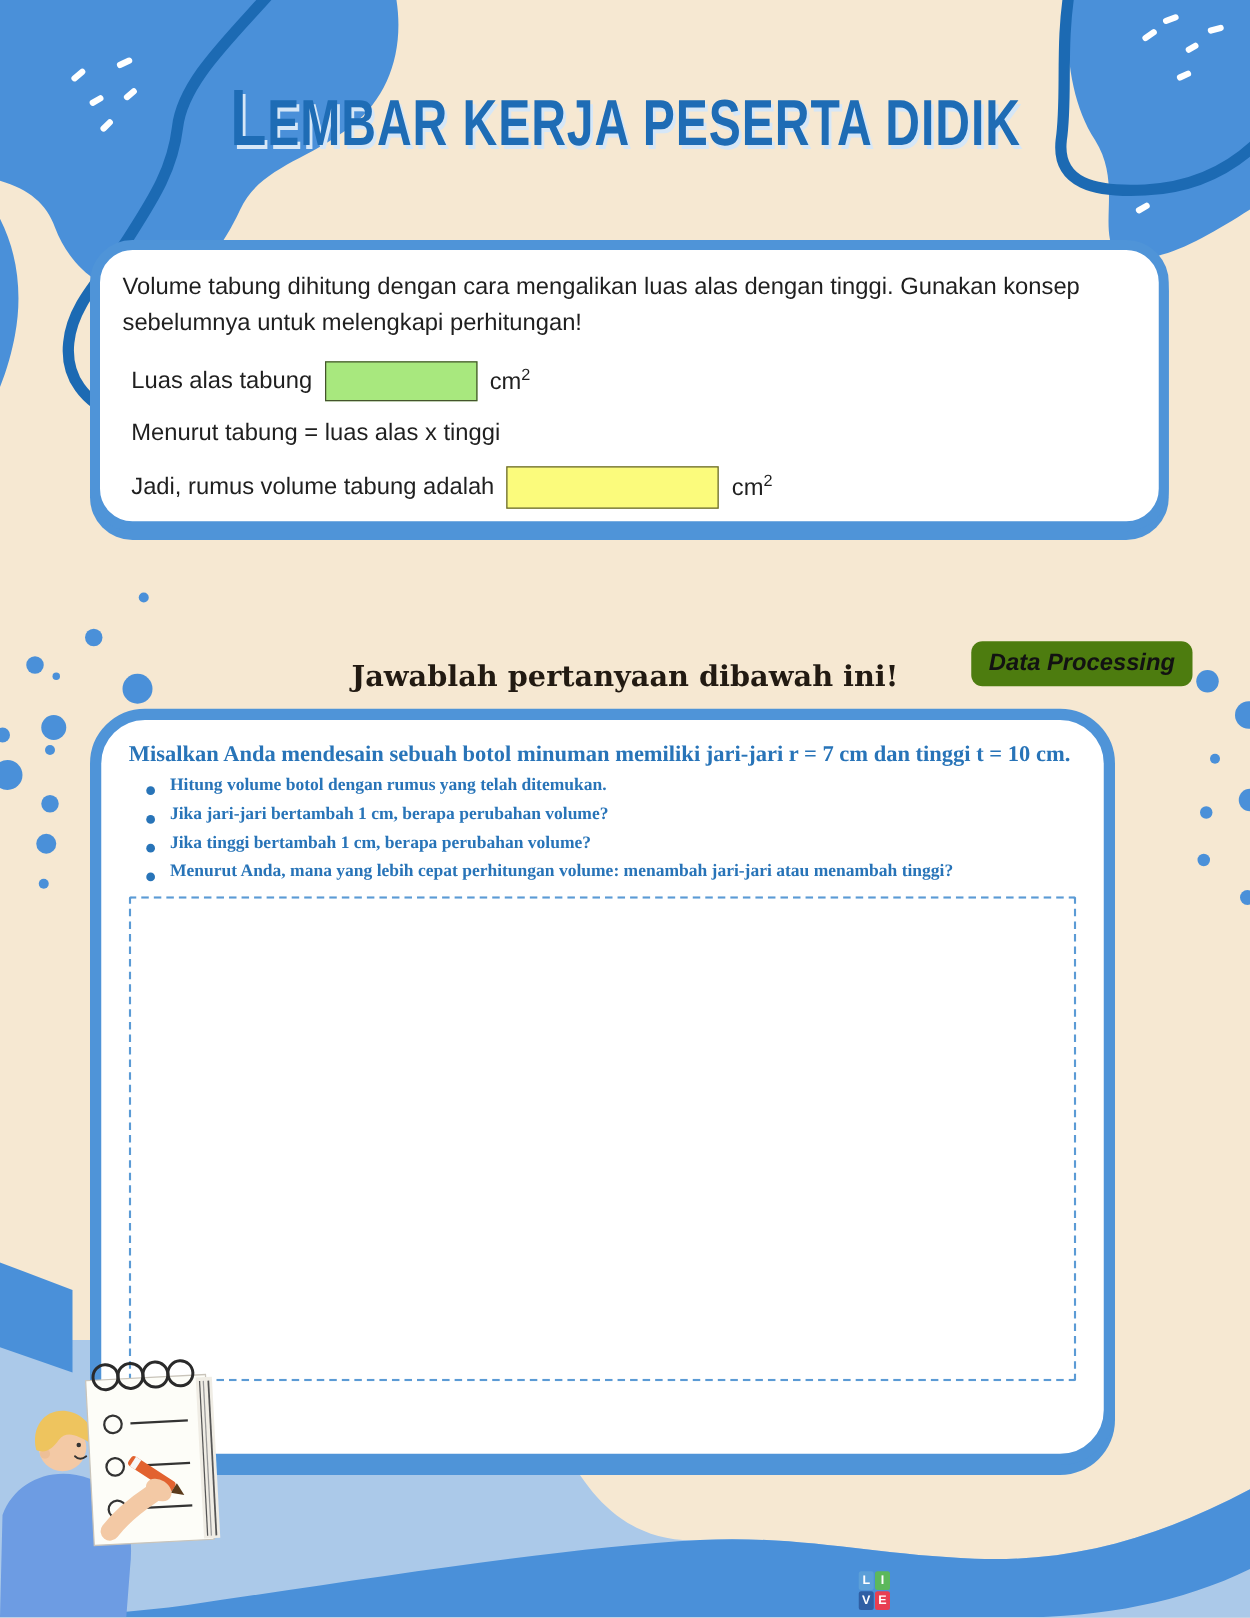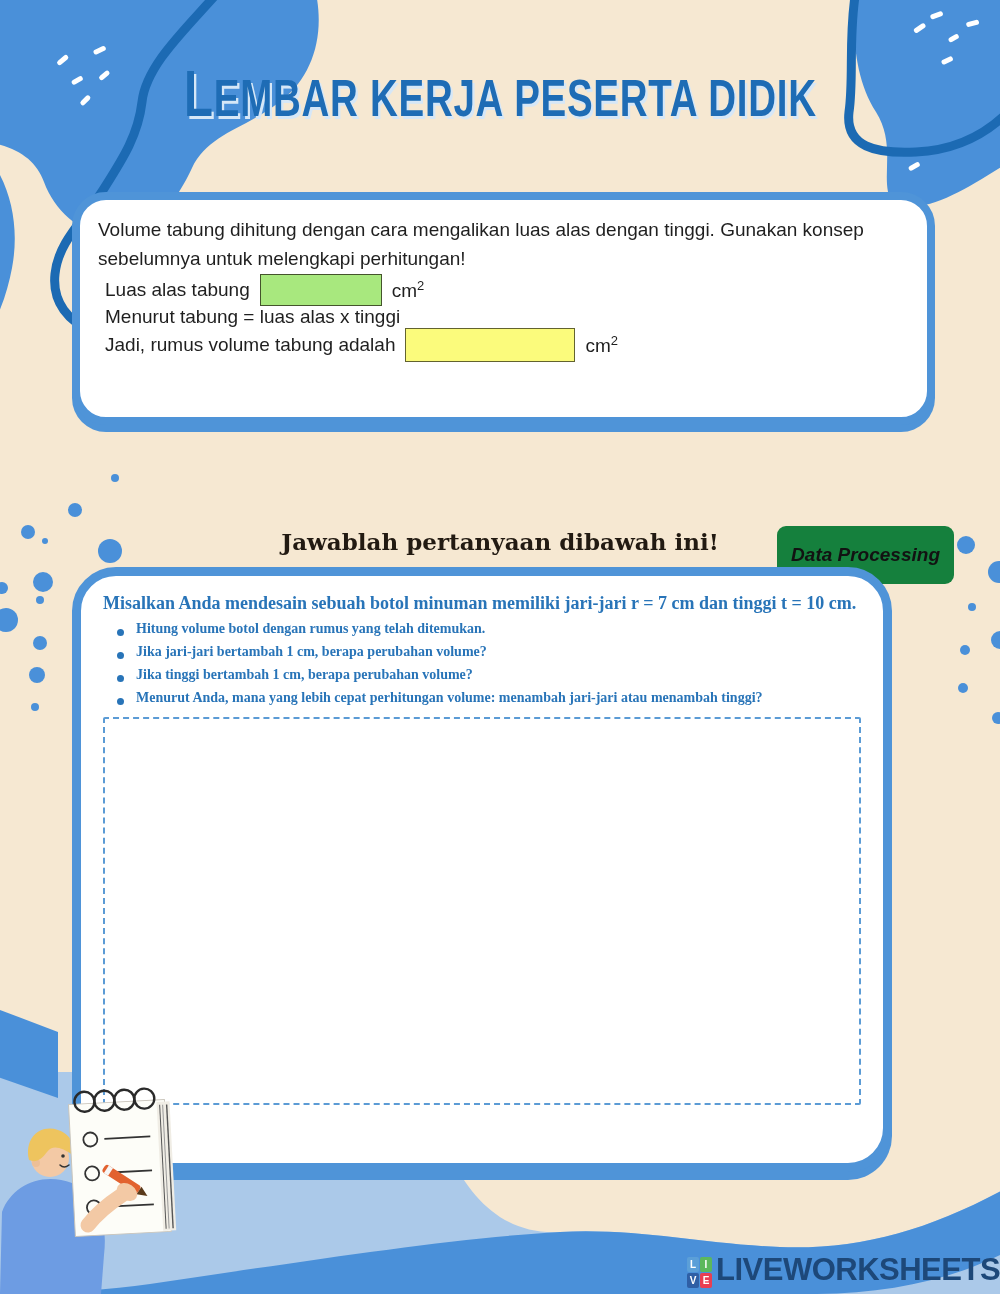--- a/index.html
+++ b/index.html
@@ -23,39 +23,39 @@
   
   .panel{
     position:absolute;background:#ffffff;border:8px solid #4f94d8;border-radius:34px;
     box-shadow:0 7px 0 #4f94d8;box-sizing:border-box;z-index:1;
   }
   #instruction-box{left:72px;top:192px;width:863px;height:233px;padding:15px 18px 0;}
   #question-box{left:72px;top:567px;width:820px;height:605px;border-width:9px;
     border-radius:44px;box-shadow:0 8px 0 #4f94d8;padding:14px 22px 0;}
 
   .body-text{font-size:19px;color:#1f1f1f;line-height:1.55;margin:0;}
-  .fill-row{display:flex;align-items:center;padding-left:7px;font-size:19px;color:#1f1f1f;}
+  .fill-row{display:flex;align-items:center;margin-top:15px;padding-left:7px;font-size:19px;color:#1f1f1f;}
   .inline-input{
     box-sizing:border-box;height:32px;width:122px;margin-left:10px;
     border:1.6px solid #44542c;background:#a8e87e;font-size:18px;padding:2px 8px;
     font-family:"Liberation Sans",sans-serif;
   }
   .inline-input.yellow{width:170px;height:34px;background:#fbfb7c;border-color:#63632f;}
   .unit{margin-left:10px;}
   .unit sup{font-size:13px;}
 
   
   .section-heading{
     position:absolute;top:528px;left:50%;transform:translateX(-50%);z-index:1;
     font-family:"DejaVu Serif","Liberation Serif",serif;font-weight:bold;
     font-size:23px;color:#221a12;white-space:nowrap;
   }
   .badge{
-    position:absolute;top:526px;right:46px;z-index:1;background:#15803d;border-radius:9px;
-    padding:18px 14px;font-size:19px;font-weight:bold;font-style:italic;color:#121212;
+    position:absolute;top:513px;right:46px;z-index:1;background:#4d7c0f;border-radius:9px;
+    padding:7px 14px;font-size:19px;font-weight:bold;font-style:italic;color:#121212;
   }
 
   
   .q-text{
     font-family:"Liberation Serif","DejaVu Serif",serif;font-weight:bold;
     font-size:18px;line-height:1.45;color:#2874b8;text-align:justify;margin:0;
   }
   ul.q-bullets{margin:2px 0 0;padding:0 0 0 14px;list-style:none;}
   ul.q-bullets li{
     position:relative;padding-left:19px;margin-top:3px;
@@ -227,16 +227,15 @@
     <ellipse cx="127" cy="112" rx="11" ry="8" transform="rotate(33 127 112)" fill="#f3c9a5"></ellipse>
   </svg>
 
   <div class="brand">
     <div class="brand-grid">
       <span class="tile-l">L</span>
       <span class="tile-i">I</span>
       <span class="tile-v">V</span>
       <span class="tile-e">E</span>
     </div>
-    <span class="brand-text">LIVEWORKSHEETS</span>
   </div>
 
 </div>
 
 </body></html>

